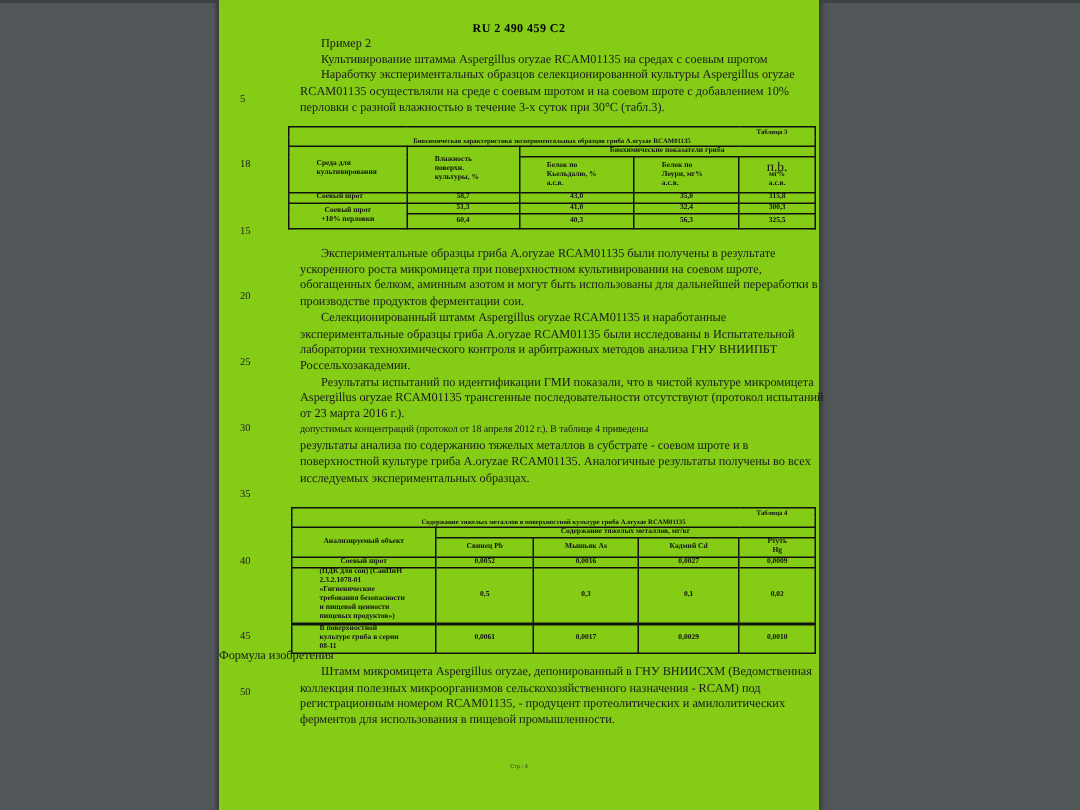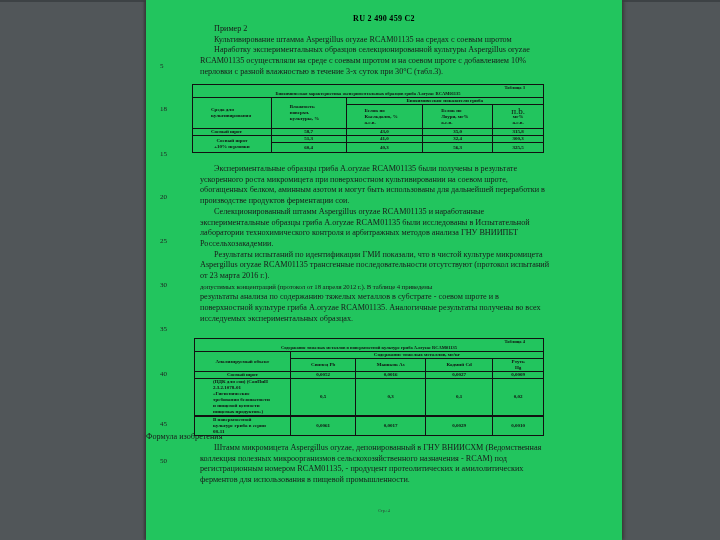--- a/index.html
+++ b/index.html
@@ -1,18 +1,18 @@
 <!DOCTYPE html>
 <html><head>
 <meta charset="utf-8">
 <style>
   html, body { margin:0; padding:0; }
   body { width:720px; height:540px; background:#515659; position:relative; overflow:hidden; font-family:"Liberation Serif", serif; }
   .topline { position:absolute; left:0; top:0; width:720px; height:2px; background:#3d4245; }
-  .page { position:absolute; left:146px; top:0; width:476px; height:540px; background:#22c55e; box-shadow: -2px 0 2px #3a3a3a, 2px 0 3px #3a3a3a; }
+  .page { position:absolute; left:146px; top:0; width:400px; height:540px; background:#84cc16; box-shadow: -2px 0 2px #3a3a3a, 2px 0 3px #3a3a3a; }
   .ln { position:absolute; font-size:7px; color:#222; left:14px; }
   .doc-id { position:absolute; top:14px; left:0; width:100%; text-align:center; font-weight:bold; font-size:8px; color:#000; letter-spacing:0.3px; }
   .txt { position:absolute; left:54px; width:352px; font-size:8.2px; line-height:10.7px; color:#1a1a1a; }
   .txt p { margin:0; }
   .ind { text-indent:14px; }
   .small { font-size:6.8px; letter-spacing:-0.1px; }
   table { border-collapse:collapse; position:absolute; color:#111; }
   td, th { border:1px solid #111; padding:0 18px; font-size:5px; line-height:6px; font-weight:bold; }
   .t3 { left:46px; top:84px; width:352px; border:1.5px solid #111; }
   .t4 { left:48px; top:338px; width:350px; border:1.5px solid #111; }

